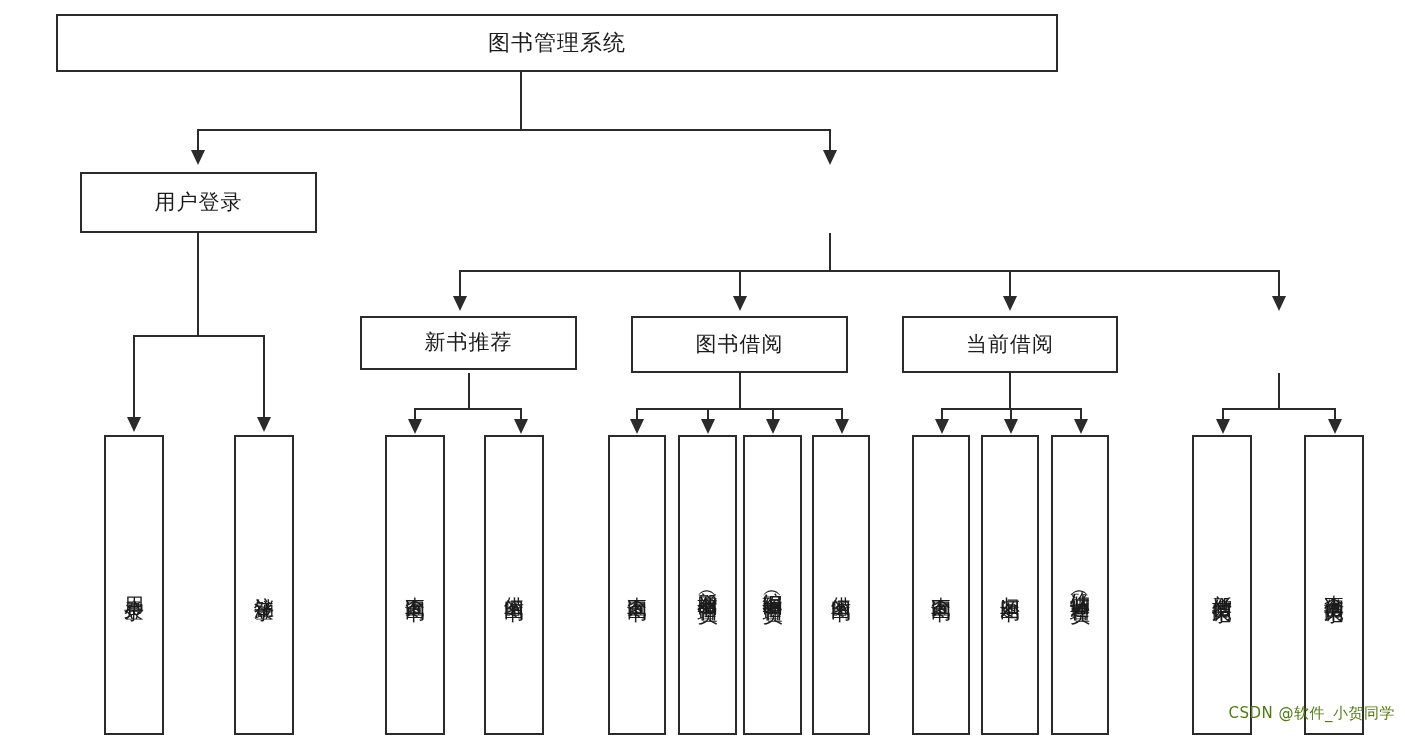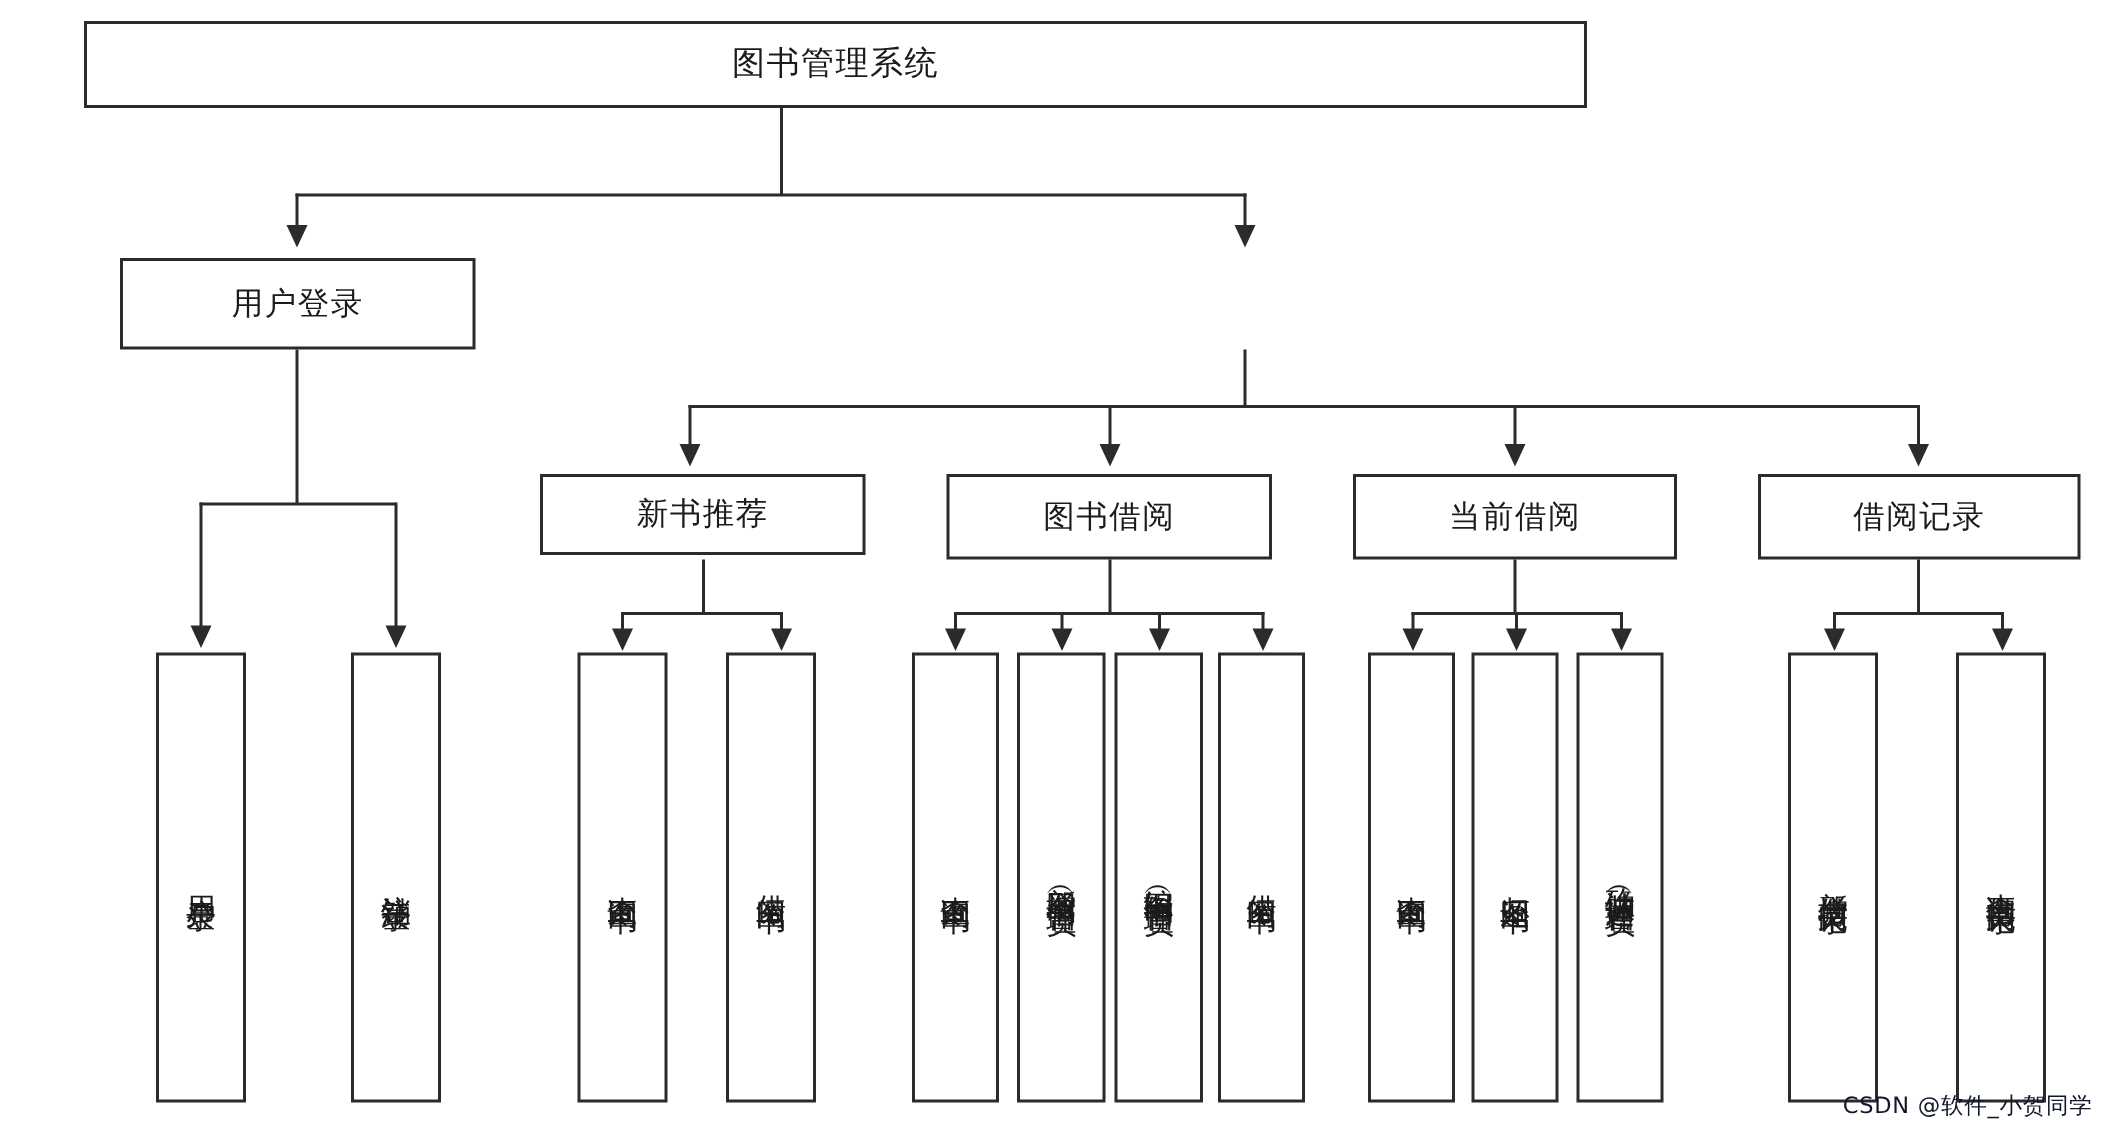--- a/index.html
+++ b/index.html
@@ -62,23 +62,23 @@
     position: absolute;
     width: 0;
     height: 0;
     border-left: 7px solid transparent;
     border-right: 7px solid transparent;
     border-top: 15px solid #2b2b2b;
   }
   .watermark {
     position: absolute;
     right: 10px;
-    bottom: 0;
+    bottom: 24px;
     font-size: 15px;
-    color: #0f172a;
+    color: #4d7c0f;
     letter-spacing: 0.5px;
     white-space: nowrap;
   }
 </style>
 </head>
 <body>
 
 <div id="canvas">
 
   <div class="node horiz title" style="left:20px; top:14px; width:1002px; height:58px;">
@@ -118,23 +118,20 @@
 
   <div class="node horiz" style="left:360px; top:316px; width:217px; height:54px;">
     <span>新书推荐</span>
   </div>
   <div class="node horiz" style="left:631px; top:316px; width:217px; height:57px;">
     <span>图书借阅</span>
   </div>
   <div class="node horiz" style="left:902px; top:316px; width:216px; height:57px;">
     <span>当前借阅</span>
   </div>
-  <div class="node horiz" style="left:1172px; top:316px; width:215px; height:57px;">
-    <span>借阅记录</span>
-  </div>
 
   <div class="edge v" style="left:468px; top:373px; height:36px;"></div>
   <div class="edge h" style="left:414px; top:408px; width:108px;"></div>
   <div class="edge v" style="left:414px; top:408px; height:12px;"></div>
   <div class="arrow" style="left:408px; top:419px;"></div>
   <div class="edge v" style="left:520px; top:408px; height:12px;"></div>
   <div class="arrow" style="left:514px; top:419px;"></div>
 
   <div class="edge v" style="left:739px; top:373px; height:36px;"></div>
   <div class="edge h" style="left:636px; top:408px; width:207px;"></div>

